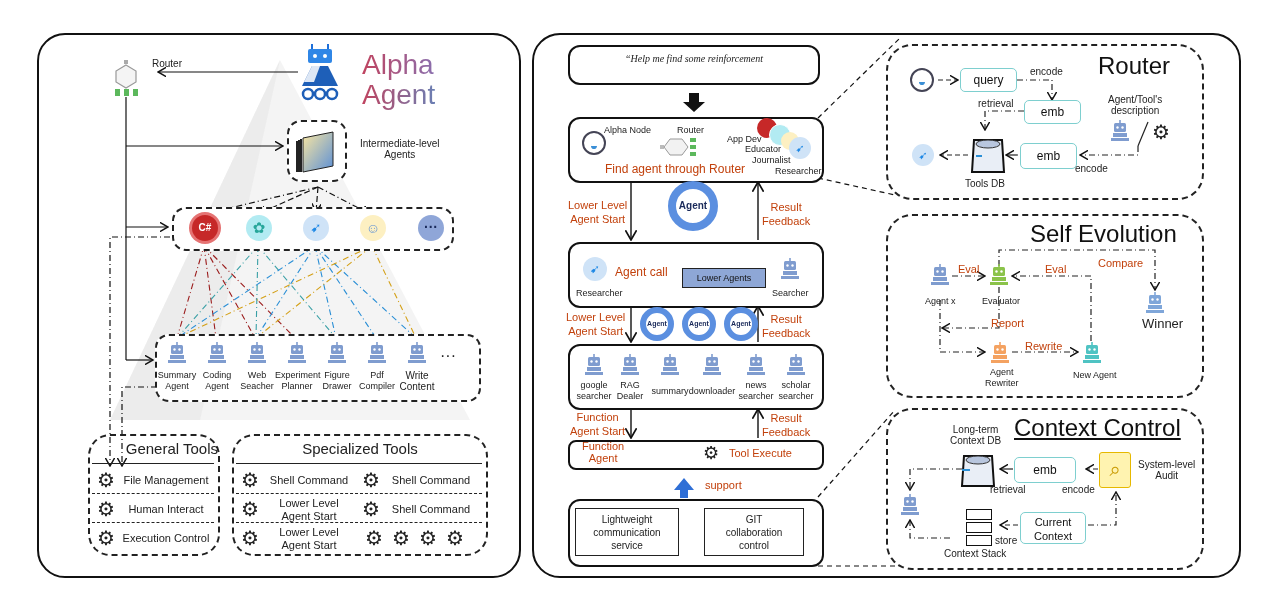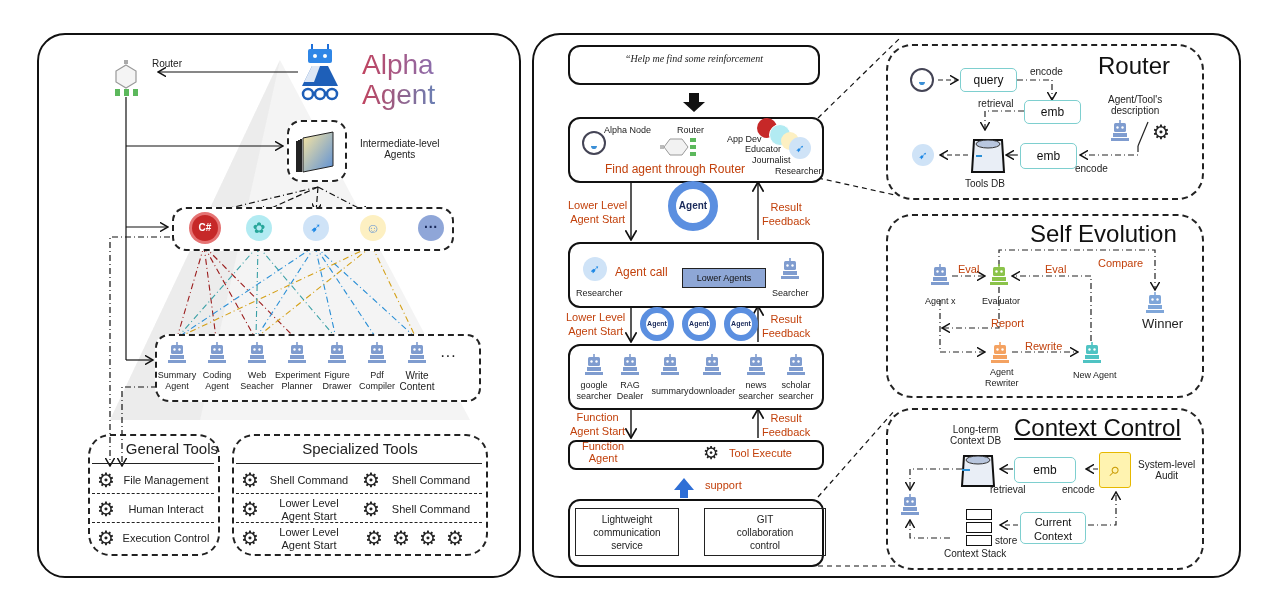--- a/index.html
+++ b/index.html
@@ -456,21 +456,21 @@
 <div class="gear" style="left:703px;top:443px;font-size:18px;">⚙</div>
 <div class="lbl-md" style="left:729px;top:446px;font-size:11px;">Tool Execute</div>
 <div class="lbl-md" style="left:705px;top:478px;font-size:11px;">support</div>
 
 <div class="rbox" style="left:568px;top:499px;width:252px;height:64px;"></div>
 <div class="abs" style="left:575px;top:508px;width:104px;height:48px;border:1.5px solid #222;font-size:10px;line-height:13px;text-align:center;padding-top:4px;box-sizing:border-box;">
   <div>Lightweight</div>
   <div>communication</div>
   <div>service</div>
 </div>
-<div class="abs" style="left:704px;top:508px;width:122px;height:48px;border:1.5px solid #222;font-size:10px;line-height:13px;text-align:center;padding-top:4px;box-sizing:border-box;">
+<div class="abs" style="left:704px;top:508px;width:100px;height:48px;border:1.5px solid #222;font-size:10px;line-height:13px;text-align:center;padding-top:4px;box-sizing:border-box;">
   <div>GIT</div>
   <div>collaboration</div>
   <div>control</div>
 </div>
 
 <div class="dbox" style="left:886px;top:44px;width:314px;height:152px;border-radius:26px;"></div>
 <div class="title-big" style="left:1098px;top:52px;">Router</div>
 <svg width="1287" height="610">
   <g stroke="#222" stroke-width="1.2" fill="none">
     <line x1="938" y1="80" x2="958" y2="80" stroke-dasharray="5,3" marker-end="url(#arr2)"></line>

